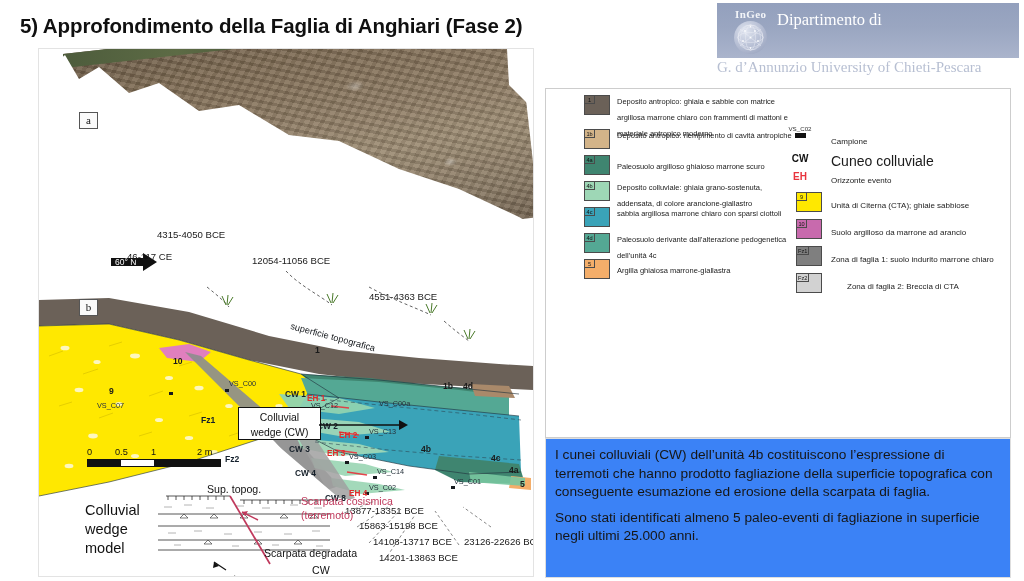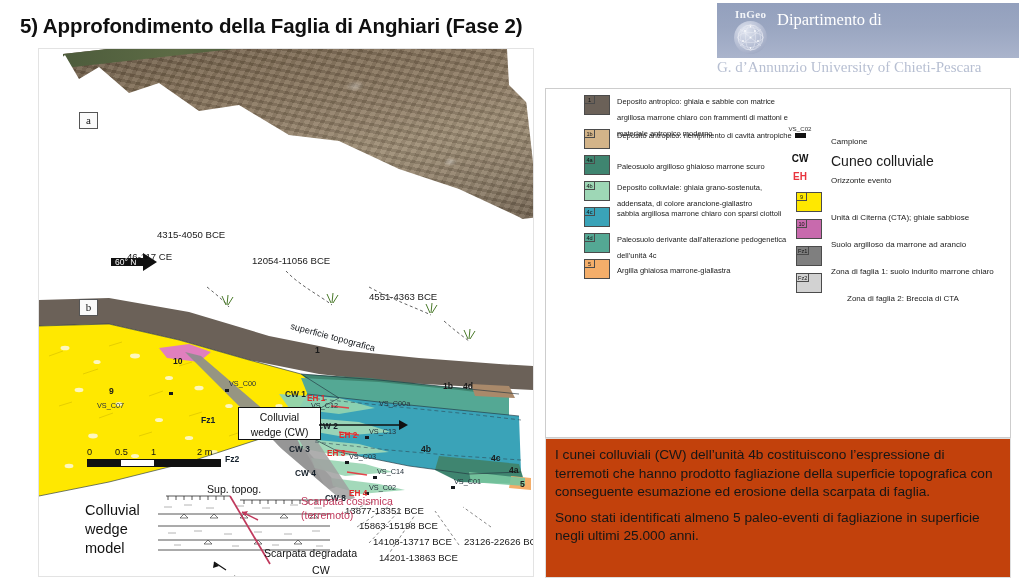--- a/index.html
+++ b/index.html
@@ -150,27 +150,27 @@
     position:absolute;left:-1px;top:-1px;min-width:11px;height:9px;
     background:inherit;border:1px solid #4b4b4b;
     font-size:5.6px;line-height:8px;text-align:center;color:#111;
     box-sizing:border-box;padding:0 1px;
   }
   .lgtxt{
     position:absolute;left:33px;top:-1px;font-size:7.5px;line-height:16px;
     color:#1b1b1b;font-family:"Liberation Sans",sans-serif;
   }
   .lgtxt.wide{width:178px;}
-  .lgtxt.wide2{width:188px;margin-top:12px;}
+  .lgtxt.wide2{width:188px;}
   .symrow{position:relative;min-height:18px;}
   .symbox{position:absolute;left:0;top:0;width:28px;text-align:center;}
   
   #text-panel{
     position:absolute;left:545px;top:438px;width:464px;height:138px;
-    background:#c2410c;border:1px solid #dedede;
+    background:#3b82f6;border:1px solid #dedede;
   }
   #text-panel p{
     margin:0;padding:7px 9px 0 9px;
     font-size:13.7px;line-height:18.6px;color:#161616;
   }
 </style>
 </head>
 <body>
 
 <div id="slide-title">5) Approfondimento della Faglia di Anghiari (Fase 2)</div>

